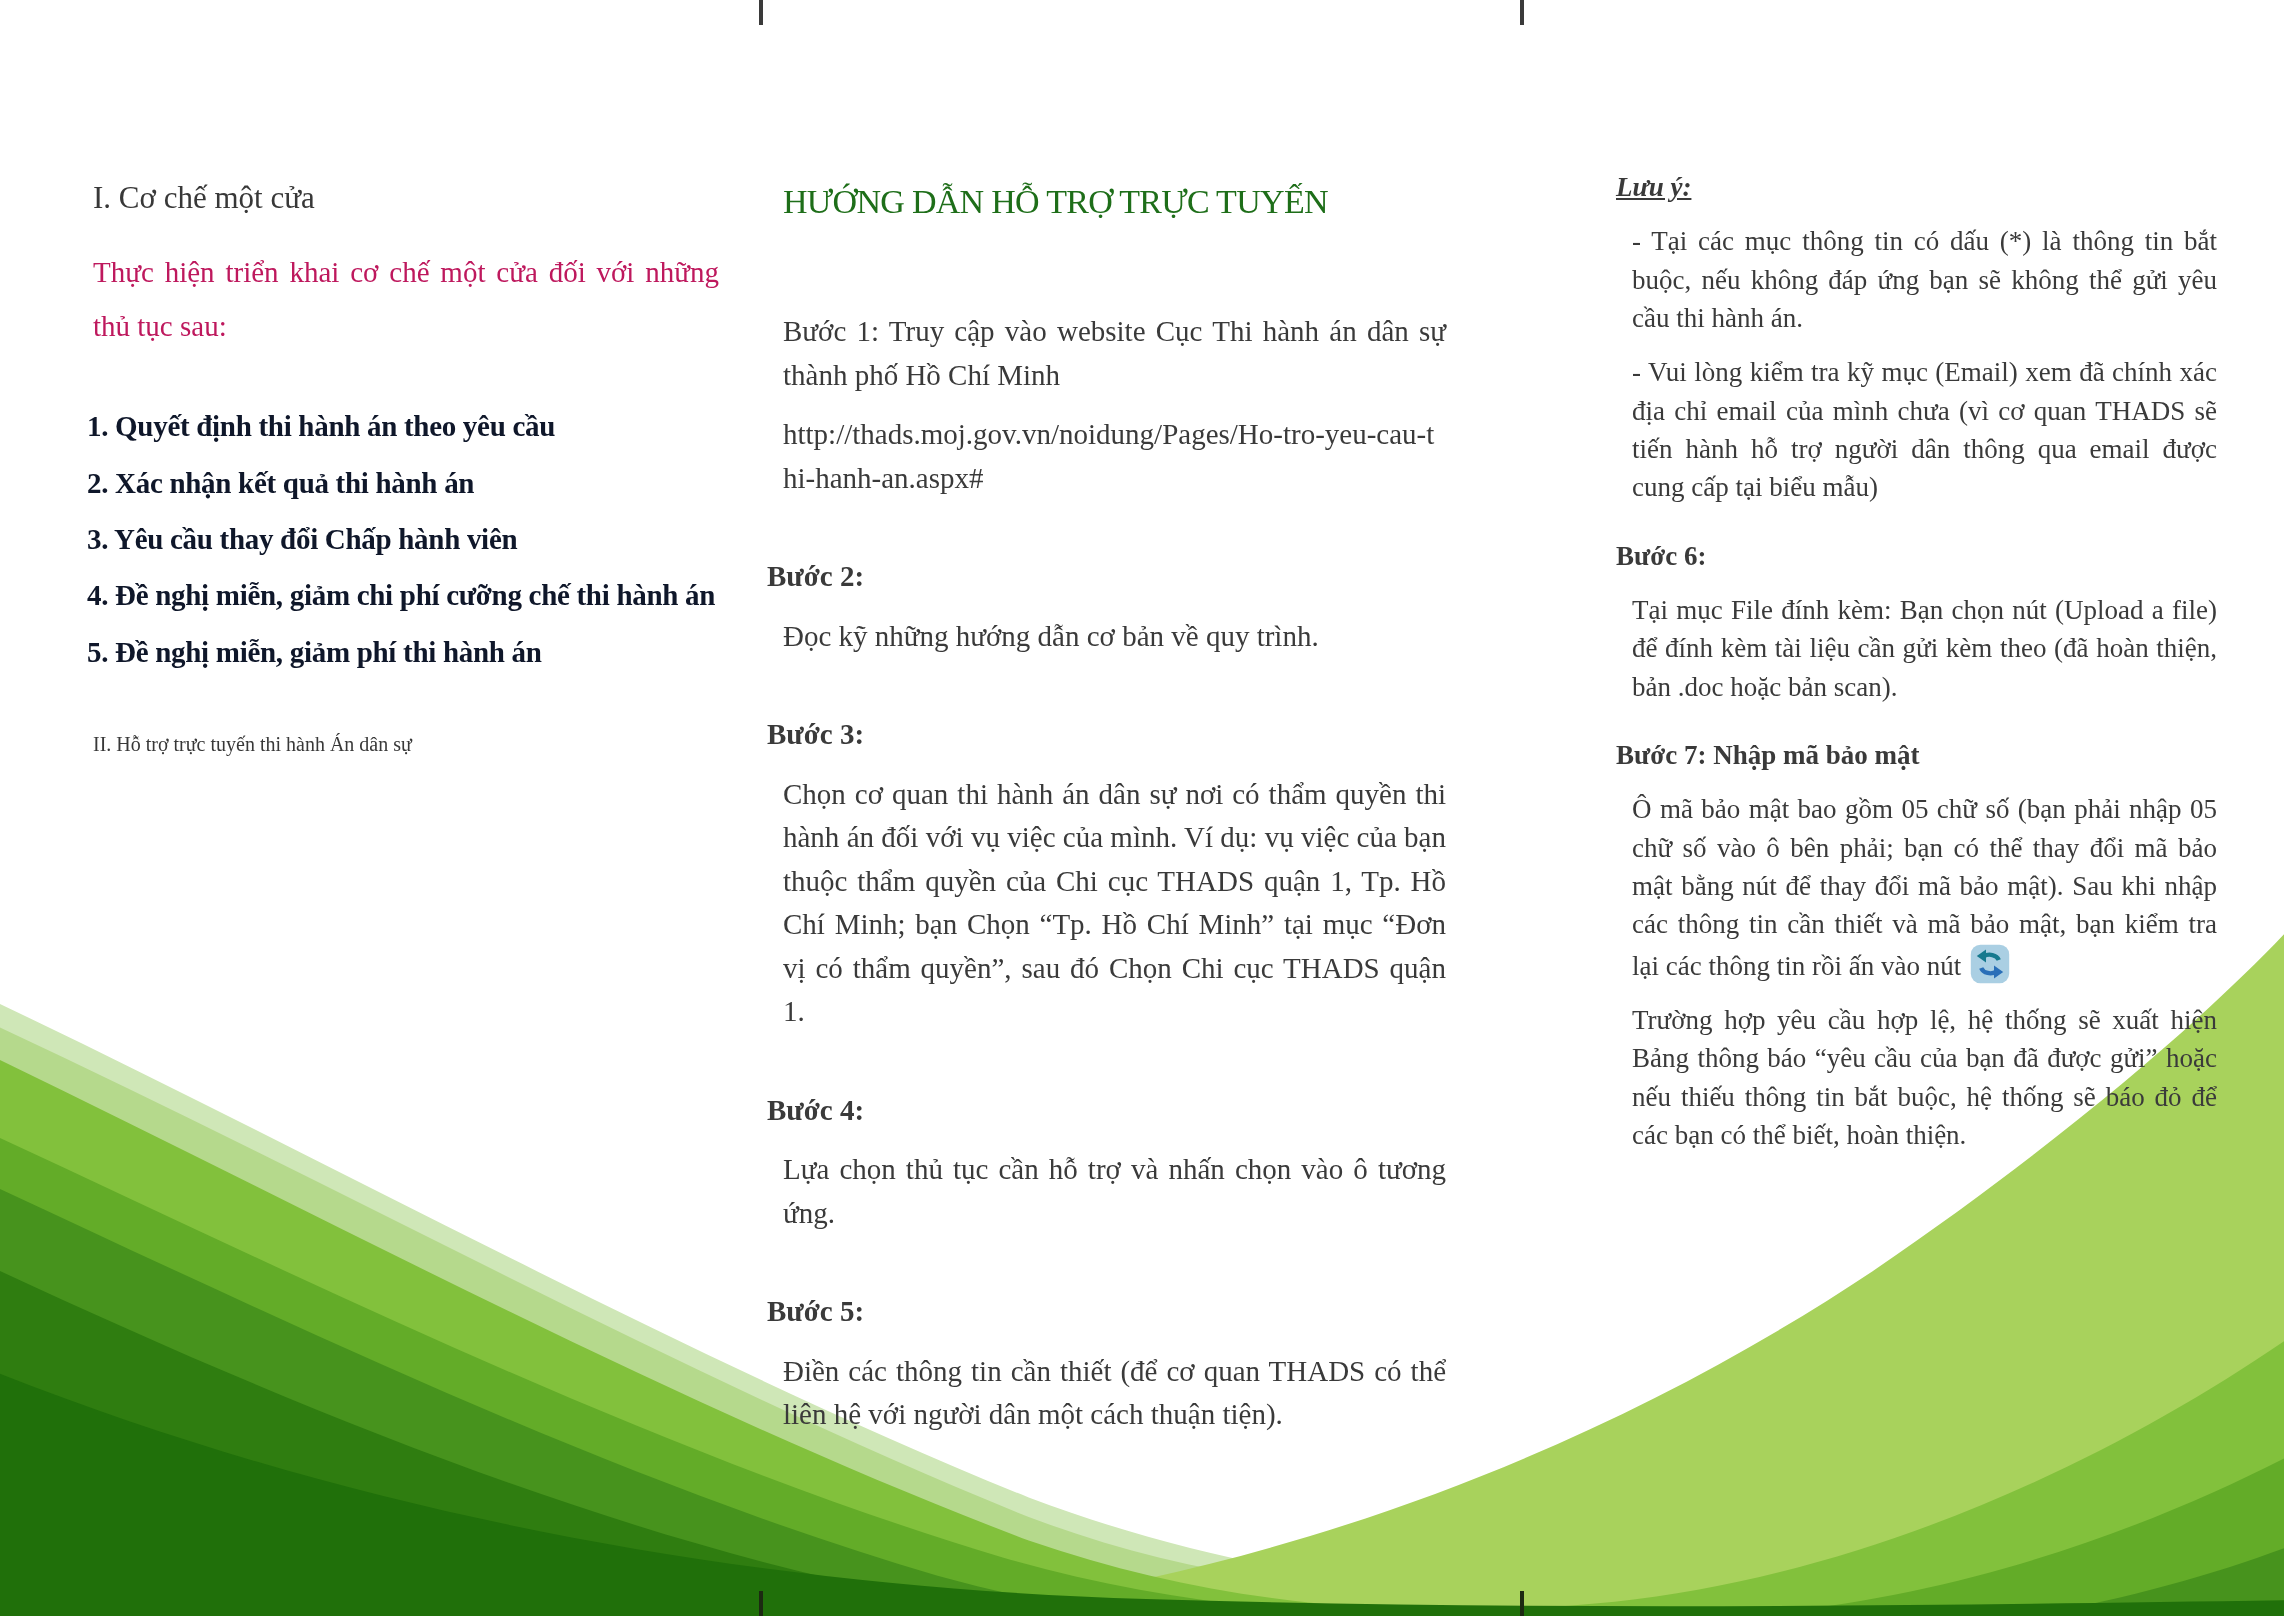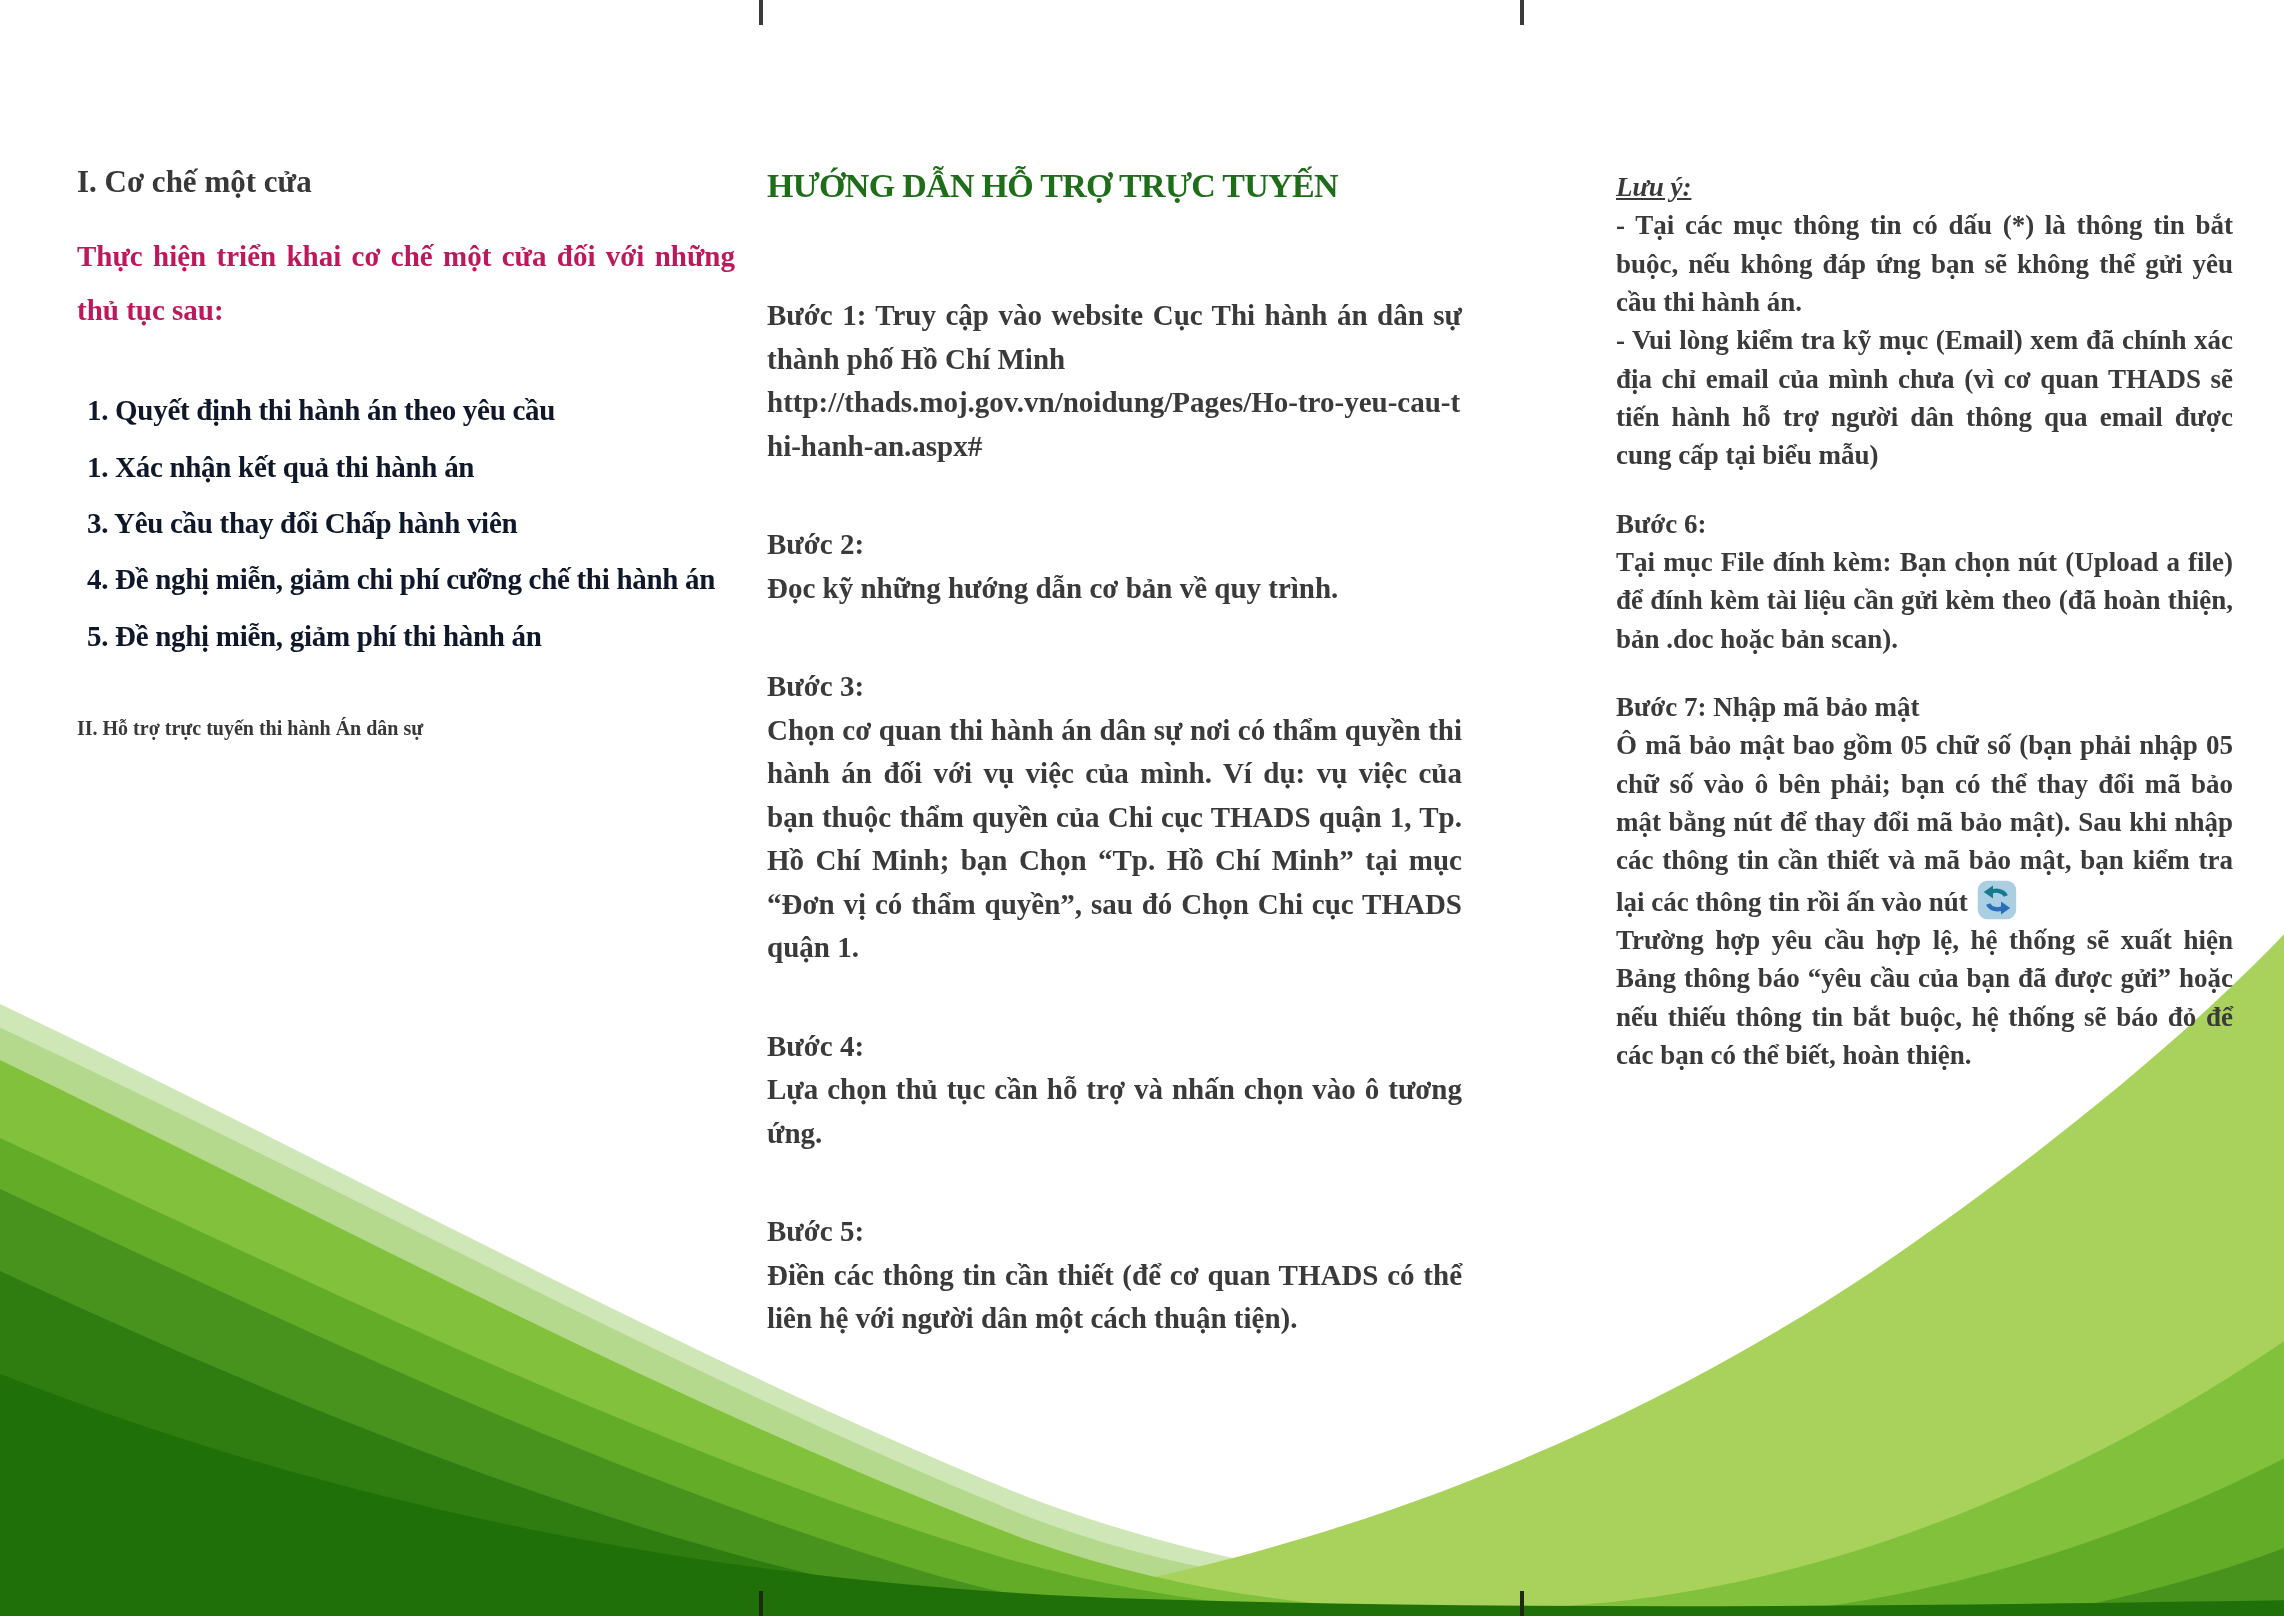--- a/index.html
+++ b/index.html
@@ -16,21 +16,21 @@
   .fm-top-1 { left:759px; top:0; }
   .fm-top-2 { left:1520px; top:0; }
   .fm-bot-1 { left:759px; top:1591px; background:#1c2a12; }
   .fm-bot-2 { left:1520px; top:1591px; background:#1c2a12; }
 
   .col { position:absolute; z-index:3; }
   #col-left   { left:77px;  top:164px; width:658px; font-size:29px; }
   #col-middle { left:767px; top:160px; width:695px; font-size:29px; line-height:1.5; }
   #col-right  { left:1616px; top:168px; width:617px;  font-size:27px; line-height:1.42; }
 
-  h1,h2,h3,p { margin:0; padding:0; font-weight:bold; }
+  h1,h2,h3,p { margin:16px; padding:0; font-weight:normal; }
 
   
   #col-left .sec-heading { font-size:31px; color:#383838; }
   #col-left .intro { margin-top:30px; line-height:1.85; text-align:justify; color:#be185d; }
   #col-left .proc-list { margin-top:52px; color:#0f172a; font-size:29px; line-height:1.45; letter-spacing:-0.3px;margin-left:10px; }
   #col-left .proc-list .proc-item { margin-bottom:14.3px; }
   #col-left .sec2-heading { margin-top:60px; font-size:20px; color:#383838; }
   #col-left .sec2-body { margin-top:30px; line-height:1.85; text-align:justify; color:#3f3f3f; }
 
   
@@ -65,21 +65,21 @@
 <div class="fold-mark fm-top-1"></div>
 <div class="fold-mark fm-top-2"></div>
 <div class="fold-mark fm-bot-1"></div>
 <div class="fold-mark fm-bot-2"></div>
 
 <div id="col-left" class="col">
   <h2 class="sec-heading">I. Cơ chế một cửa</h2>
   <p class="intro">Thực hiện triển khai cơ chế một cửa đối với những thủ tục sau:</p>
   <div class="proc-list">
     <div class="proc-item">1. Quyết định thi hành án theo yêu cầu</div>
-    <div class="proc-item">1. Xác nhận kết quả thi hành án</div>
+    <div class="proc-item">2. Xác nhận kết quả thi hành án</div>
     <div class="proc-item">3. Yêu cầu thay đổi Chấp hành viên</div>
     <div class="proc-item">4. Đề nghị miễn, giảm chi phí cưỡng chế thi hành án</div>
     <div class="proc-item">5. Đề nghị miễn, giảm phí thi hành án</div>
   </div>
   <h2 class="sec2-heading">II. Hỗ trợ trực tuyến thi hành Án dân sự</h2>
 </div>
 
 <div id="col-middle" class="col">
   <h1 class="doc-title">HƯỚNG DẪN HỖ TRỢ TRỰC TUYẾN</h1>
 

